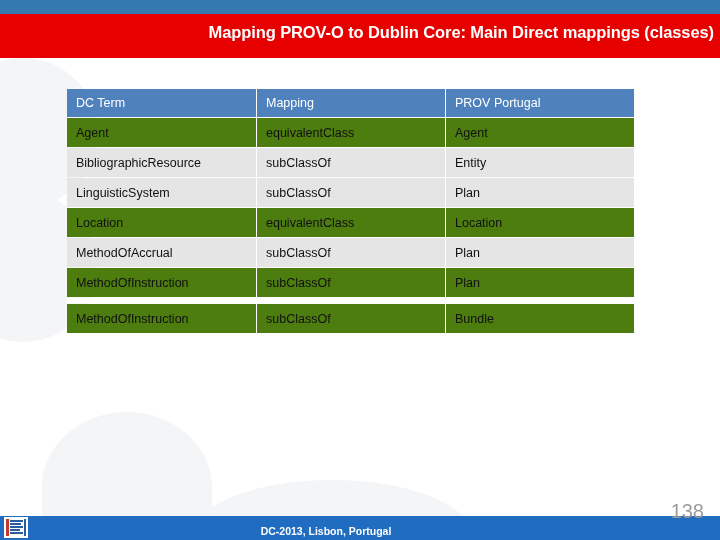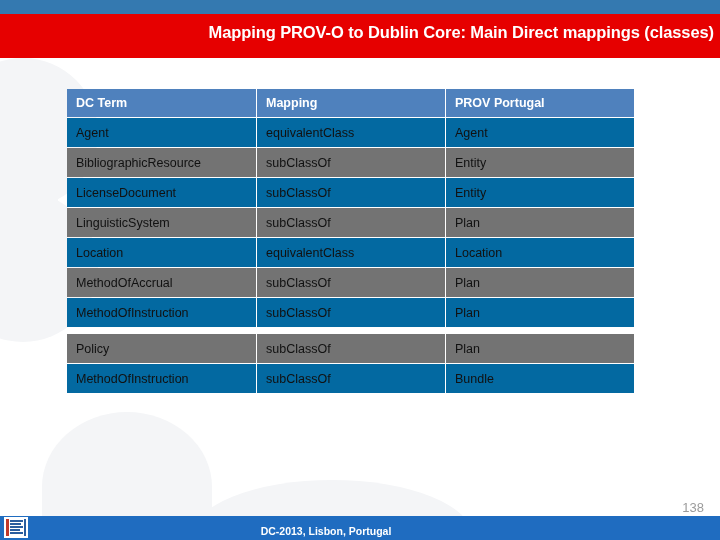--- a/index.html
+++ b/index.html
@@ -97,39 +97,39 @@
     vertical-align: middle;
     text-align: left;
     font-weight: normal;
     color: #111111;
     overflow: hidden;
     white-space: nowrap;
   }
   .prov-table thead th {
     background: #4f81bd;
     color: #ffffff;
-    font-weight: bold;
+    font-weight: normal;
     height: 28px;
   }
-  tr.rowA td { background: #0369a1; }
-  tr.rowB td { background: #737373; }
+  tr.rowA td { background: #4d7c0f; }
+  tr.rowB td { background: #e5e5e5; }
 
   .tbl-gap td {
     height: 5px;
     padding: 0;
     background: #ffffff;
   }
 
   
   .page-number {
     position: absolute;
     right: 16px;
     top: 501px;
     color: #9b9b9b;
-    font-size: 13px;
+    font-size: 20px;
     z-index: 3;
     line-height: 1;
   }
   .footer-bar {
     position: absolute;
     left: 0;
     bottom: 0;
     width: 720px;
     height: 24px;
     background: #1f6cc0;
@@ -193,25 +193,20 @@
           <tr class="rowA">
             <td>Agent</td>
             <td>equivalentClass</td>
             <td>Agent</td>
           </tr>
           <tr class="rowB">
             <td>BibliographicResource</td>
             <td>subClassOf</td>
             <td>Entity</td>
           </tr>
-          <tr class="rowA">
-            <td>LicenseDocument</td>
-            <td>subClassOf</td>
-            <td>Entity</td>
-          </tr>
           <tr class="rowB">
             <td>LinguisticSystem</td>
             <td>subClassOf</td>
             <td>Plan</td>
           </tr>
           <tr class="rowA">
             <td>Location</td>
             <td>equivalentClass</td>
             <td>Location</td>
           </tr>
@@ -220,25 +215,20 @@
             <td>subClassOf</td>
             <td>Plan</td>
           </tr>
           <tr class="rowA">
             <td>MethodOfInstruction</td>
             <td>subClassOf</td>
             <td>Plan</td>
           </tr>
           <tr class="tbl-gap">
             <td colspan="3"></td>
-          </tr>
-          <tr class="rowB">
-            <td>Policy</td>
-            <td>subClassOf</td>
-            <td>Plan</td>
           </tr>
           <tr class="rowA">
             <td>MethodOfInstruction</td>
             <td>subClassOf</td>
             <td>Bundle</td>
           </tr>
         </tbody>
     </table>
   </div>
 

